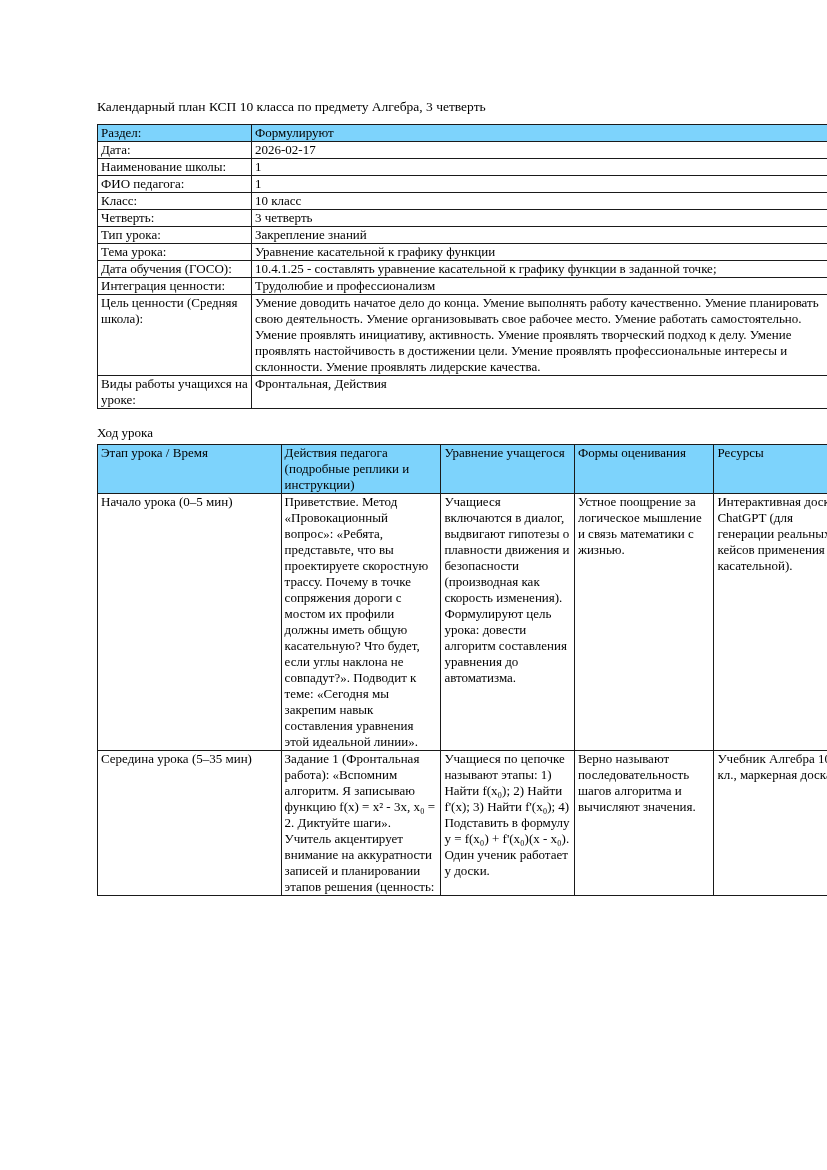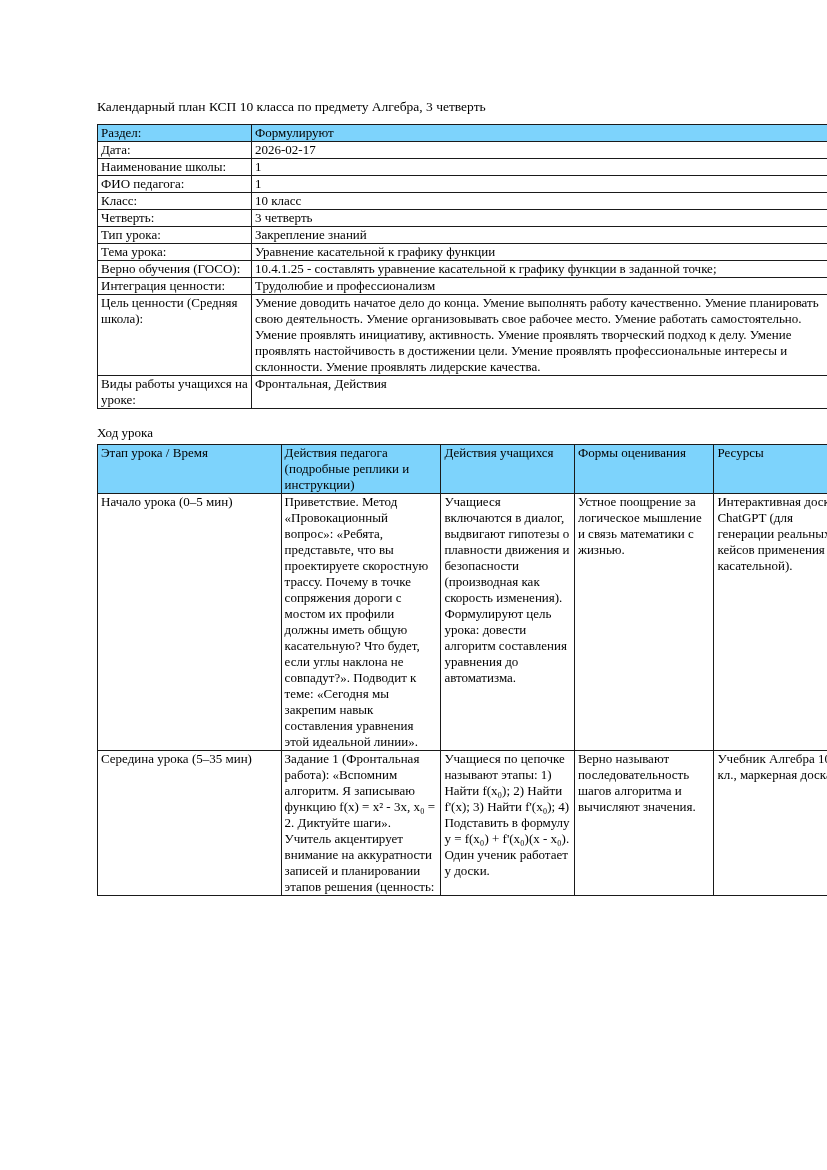--- a/index.html
+++ b/index.html
@@ -99,21 +99,21 @@
         </tr>
         <tr>
           <td>Тип урока:</td>
           <td>Закрепление знаний</td>
         </tr>
         <tr>
           <td>Тема урока:</td>
           <td>Уравнение касательной к графику функции</td>
         </tr>
         <tr>
-          <td>Верно обучения (ГОСО):</td>
+          <td>Дата обучения (ГОСО):</td>
           <td>10.4.1.25 - составлять уравнение касательной к графику функции в заданной точке;</td>
         </tr>
         <tr>
           <td>Интеграция ценности:</td>
           <td>Трудолюбие и профессионализм</td>
         </tr>
         <tr>
           <td>Цель ценности (Средняя школа):</td>
           <td>Умение доводить начатое дело до конца. Умение выполнять работу качественно. Умение планировать свою деятельность. Умение организовывать свое рабочее место. Умение работать самостоятельно. Умение проявлять инициативу, активность. Умение проявлять творческий подход к делу. Умение проявлять настойчивость в достижении цели. Умение проявлять профессиональные интересы и склонности. Умение проявлять лидерские качества.</td>
         </tr>
@@ -131,21 +131,21 @@
         <col class="c1">
           <col class="c2">
           <col class="c3">
           <col class="c4">
           <col class="c5">
       </colgroup>
       <tbody>
         <tr class="shaded">
           <td>Этап урока / Время</td>
           <td>Действия педагога (подробные реплики и инструкции)</td>
-          <td>Действия учащихся</td>
+          <td>Уравнение учащегося</td>
           <td>Формы оценивания</td>
           <td>Ресурсы</td>
         </tr>
         <tr>
           <td>Начало урока (0–5 мин)</td>
           <td>Приветствие. Метод «Провокационный вопрос»: «Ребята, представьте, что вы проектируете скоростную трассу. Почему в точке сопряжения дороги с мостом их профили должны иметь общую касательную? Что будет, если углы наклона не совпадут?». Подводит к теме: «Сегодня мы закрепим навык составления уравнения этой идеальной линии».</td>
           <td>Учащиеся включаются в диалог, выдвигают гипотезы о плавности движения и безопасности (производная как скорость изменения). Формулируют цель урока: довести алгоритм составления уравнения до автоматизма.</td>
           <td>Устное поощрение за логическое мышление и связь математики с жизнью.</td>
           <td>Интерактивная доска, ChatGPT (для генерации реальных кейсов применения касательной).</td>
         </tr>

